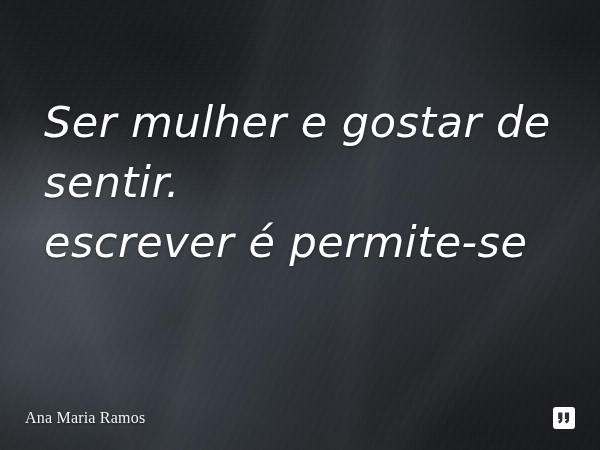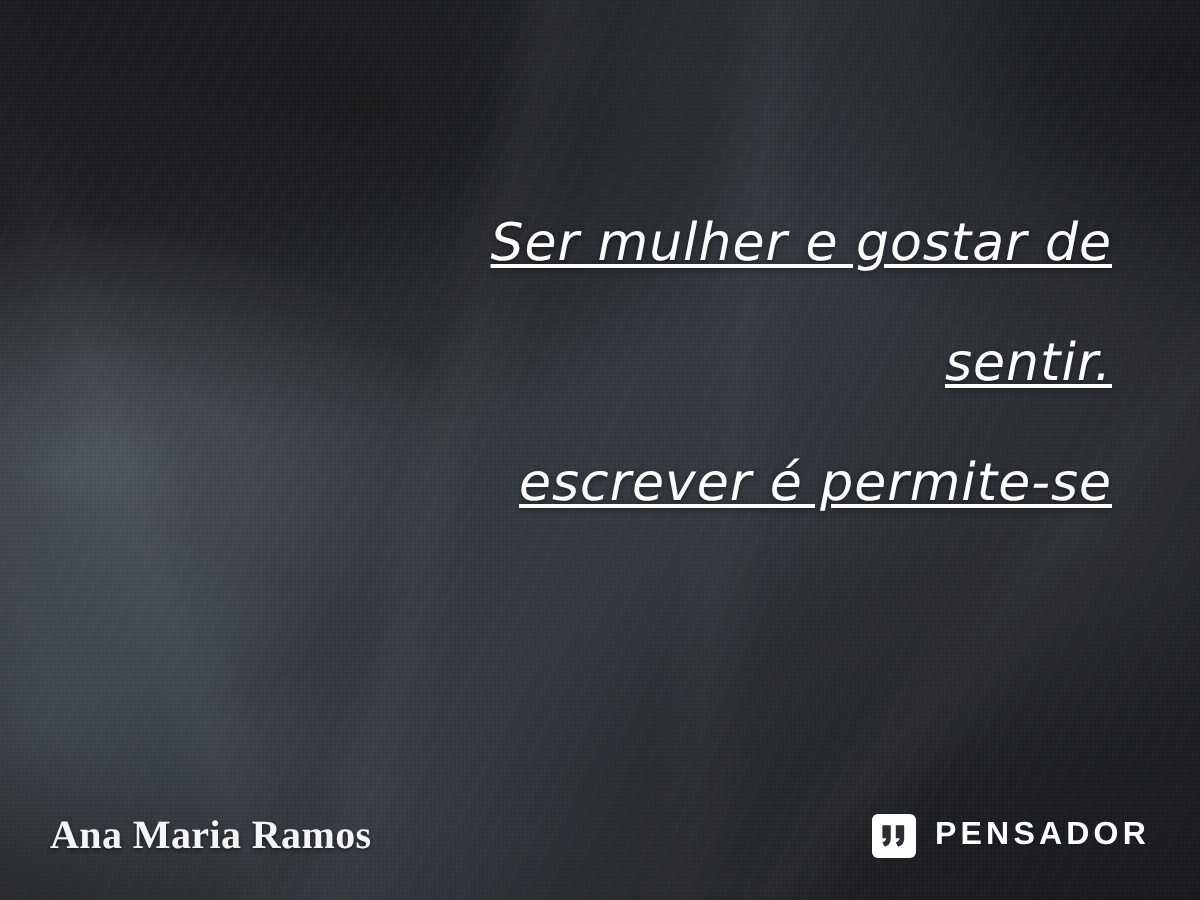--- a/index.html
+++ b/index.html
@@ -53,52 +53,51 @@
       repeating-linear-gradient(90deg, rgba(255,255,255,0.01) 0px, rgba(255,255,255,0.01) 1px, rgba(0,0,0,0.01) 1px, rgba(0,0,0,0.01) 2px),
       radial-gradient(ellipse 78% 78% at 50% 50%, rgba(0,0,0,0) 55%, rgba(0,0,0,0.30) 100%);
   }
 
   .quote {
     position: absolute;
     left: 0;
     right: 0;
     top: 92px;
     z-index: 3;
-    text-align: right;
+    text-align: left;
     padding: 0 44px;
     color: #fdfdfd;
     font-family: "DejaVu Sans", sans-serif;
     font-style: italic;
     font-weight: 400;
-    font-size: 26px;
+    font-size: 43px;
     line-height: 60px;
     letter-spacing: 0.5px;
     text-shadow: 0 1px 3px rgba(0,0,0,0.45);
-    text-decoration: underline;
   }
 
   .footer {
     position: absolute;
     left: 0;
     right: 0;
     bottom: 0;
     height: 56px;
     z-index: 4;
     display: flex;
     align-items: center;
     justify-content: space-between;
     padding: 0 25px 8px 25px;
     box-sizing: border-box;
   }
 
   .author {
     color: #f4f4f4;
     font-family: "Liberation Serif", serif;
-    font-weight: bold;
-    font-size: 20px;
+    font-weight: normal;
+    font-size: 16px;
     letter-spacing: 0.2px;
     text-shadow: 0 1px 2px rgba(0,0,0,0.5);
     white-space: nowrap;
   }
 
   .brand {
     display: flex;
     align-items: center;
     gap: 10px;
   }
@@ -137,18 +136,17 @@
 
     <div class="author">Ana Maria Ramos</div>
 
     <div class="brand">
       <span class="brand-badge">
         <svg width="14" height="12" viewBox="0 0 14 12" aria-hidden="true">
           <path d="M1.2 0.6 H5.4 V7.2 Q5.4 10.4 2.4 11.4 L1.2 9.3 Q2.9 8.6 3.1 7.1 H1.2 Z" fill="#2b2f33"></path>
           <path d="M7.9 0.6 H12.1 V7.2 Q12.1 10.4 9.1 11.4 L7.9 9.3 Q9.6 8.6 9.8 7.1 H7.9 Z" fill="#2b2f33"></path>
         </svg>
       </span>
-      <span class="brand-name">PENSADOR</span>
     </div>
 
   </div>
 
 </div>
 
 </body></html>

